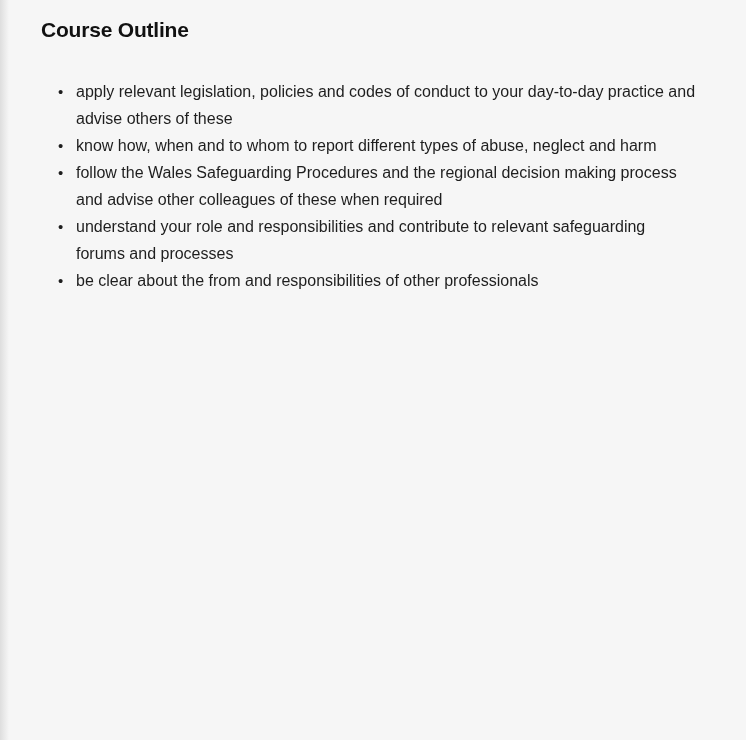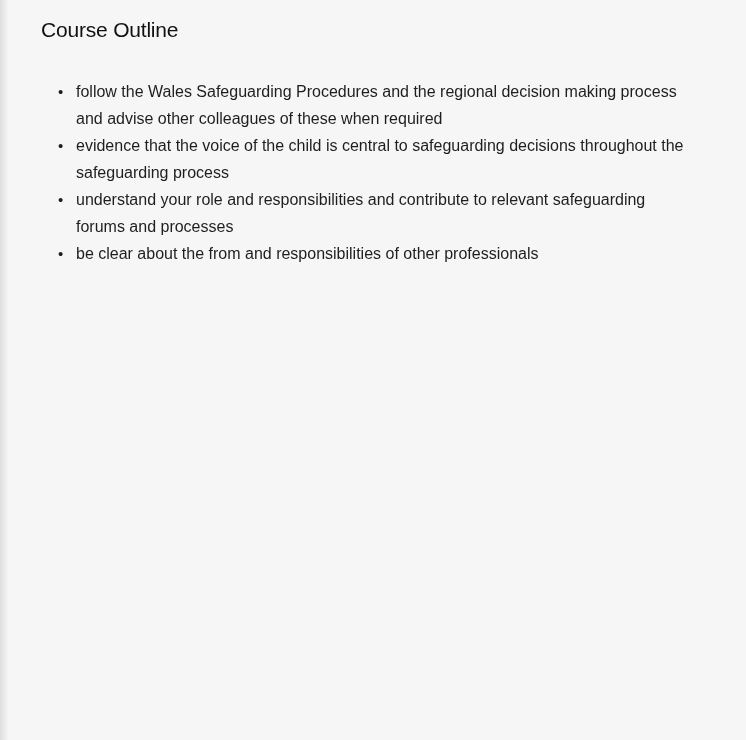--- a/index.html
+++ b/index.html
@@ -22,21 +22,21 @@
     top: 0;
     width: 9px;
     height: 100%;
     background: linear-gradient(to right, #dedede, #f6f6f6);
   }
   h1.page-title {
     margin: 0;
     padding: 17px 0 0 41px;
     font-size: 21px;
     line-height: 26px;
-    font-weight: normal;
+    font-weight: bold;
     color: #111111;
     letter-spacing: -0.2px;
   }
   ul.outline-list {
     margin: 35px 40px 0 57px;
     padding: 0;
     list-style: none;
   }
   ul.outline-list li {
     position: relative;
@@ -57,17 +57,18 @@
   }
 </style>
 </head>
 <body>
 
 <div class="left-edge"></div>
 
 <h1 class="page-title">Course Outline</h1>
 
 <ul class="outline-list">
+    <li>apply relevant legislation, policies and codes of conduct to your day-to-day practice and advise others of these</li>
+    <li>know how, when and to whom to report different types of abuse, neglect and harm</li>
     <li>follow the Wales Safeguarding Procedures and the regional decision making process and advise other colleagues of these when required</li>
-    <li>evidence that the voice of the child is central to safeguarding decisions throughout the safeguarding process</li>
     <li>understand your role and responsibilities and contribute to relevant safeguarding forums and processes</li>
     <li>be clear about the from and responsibilities of other professionals</li>
   </ul>
 
 </body></html>

